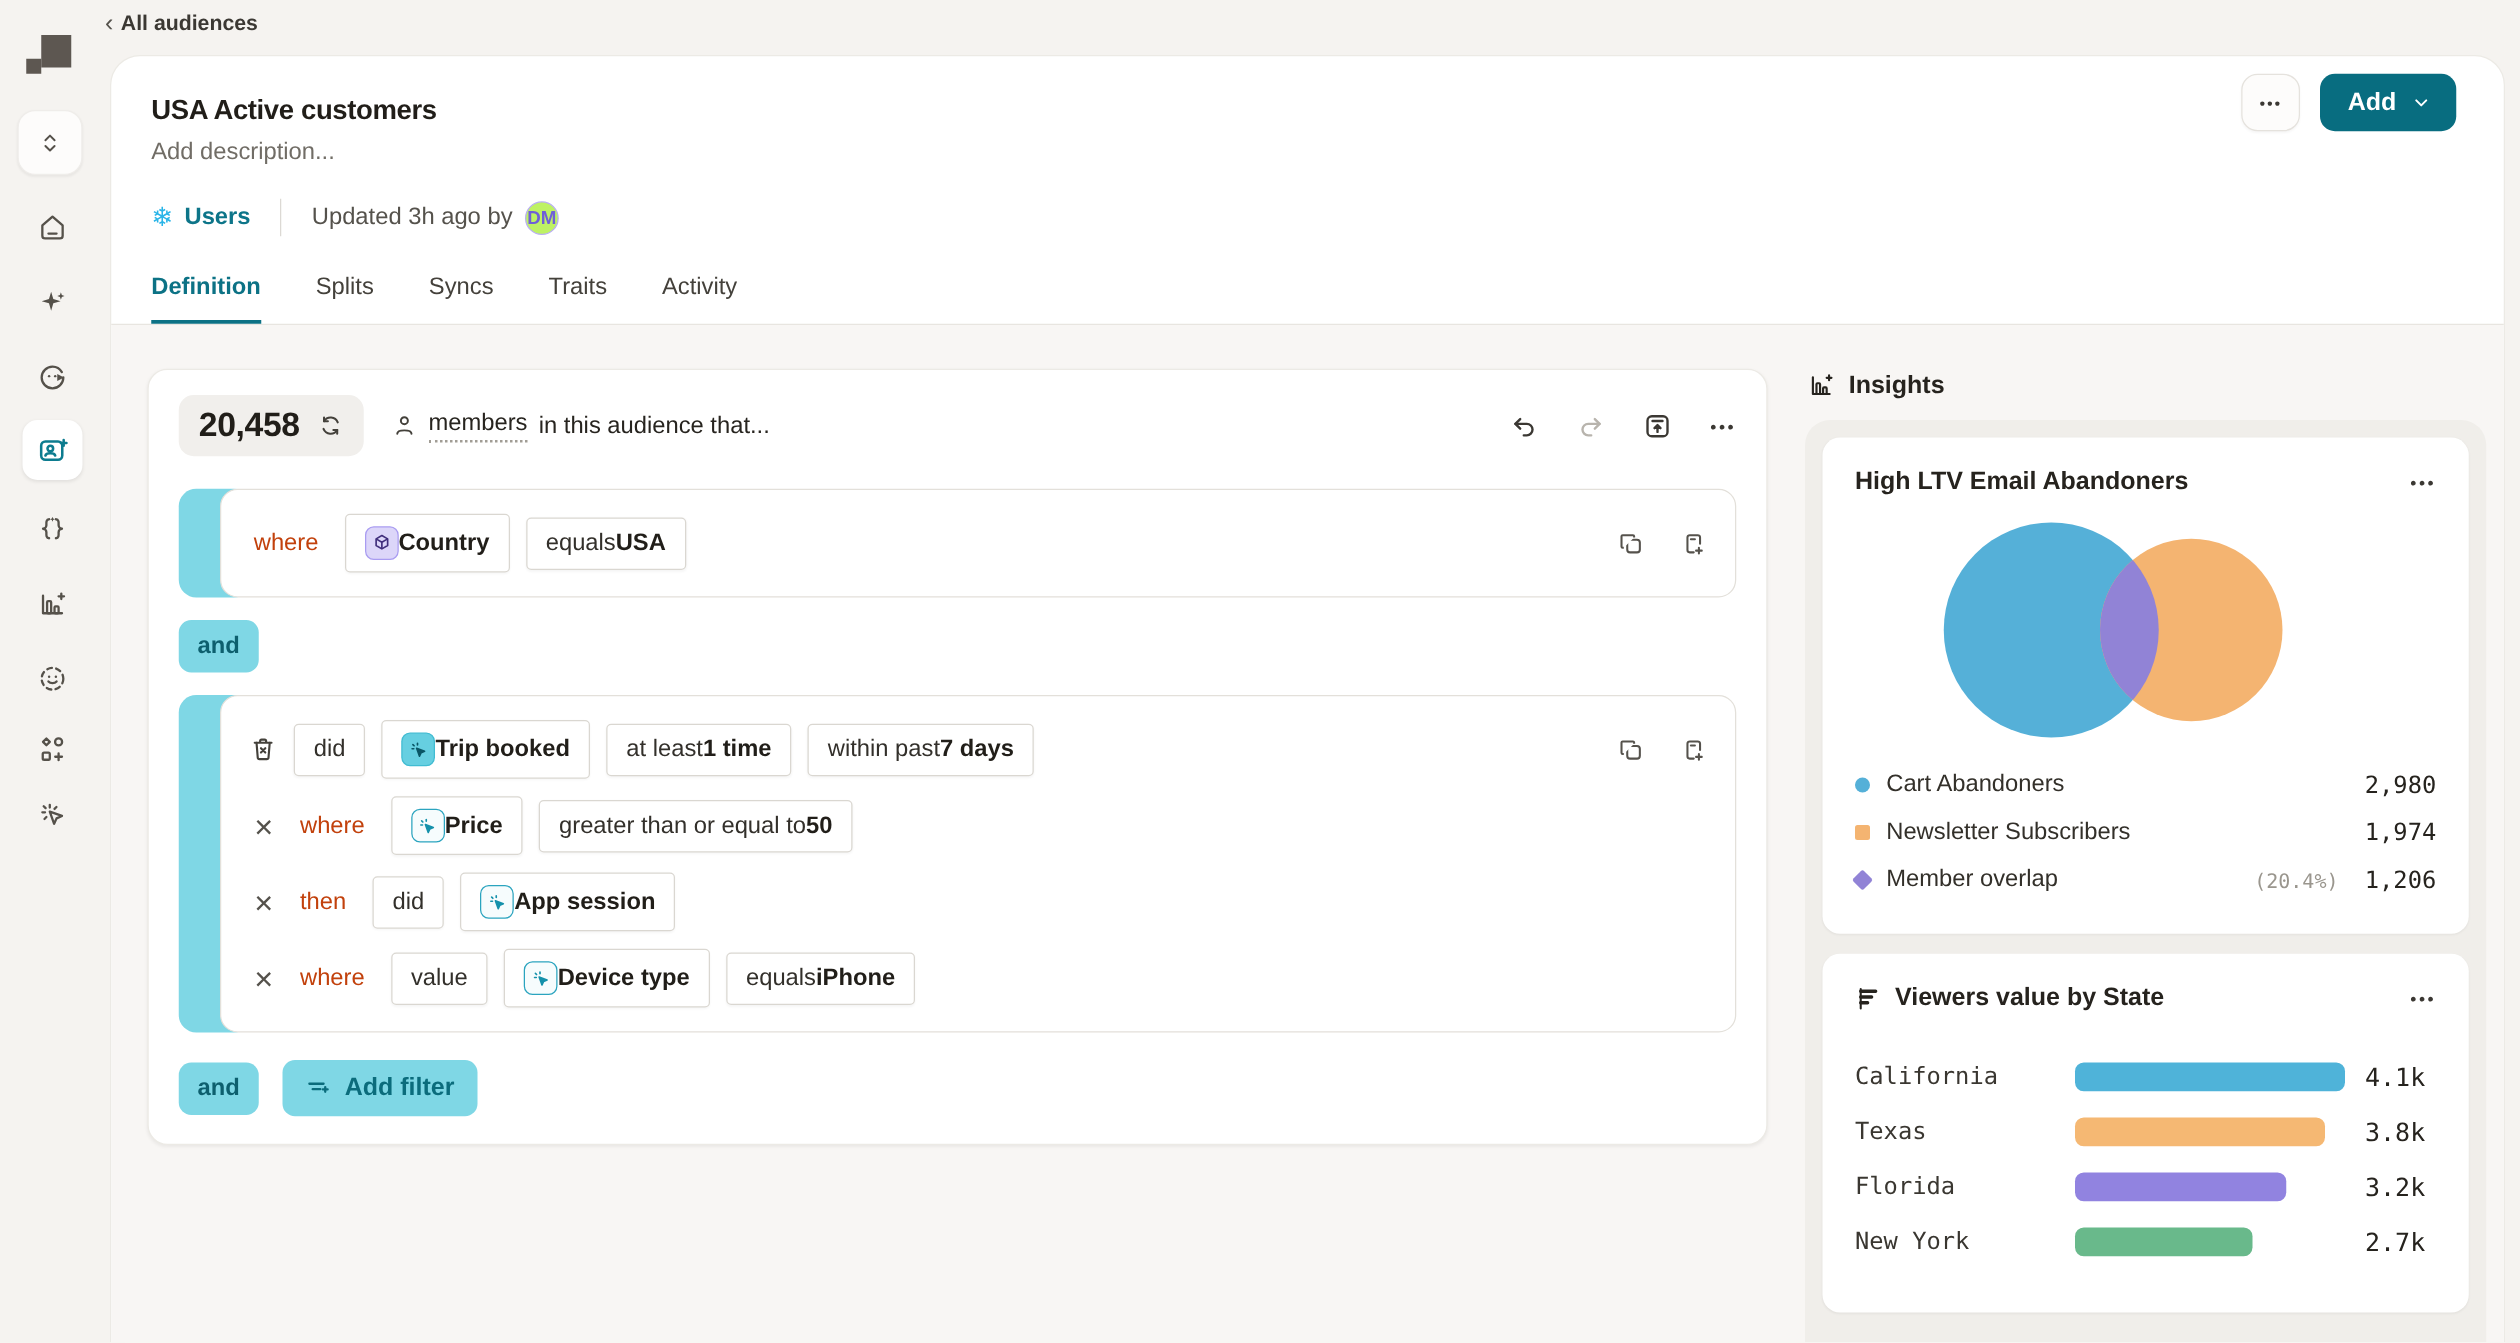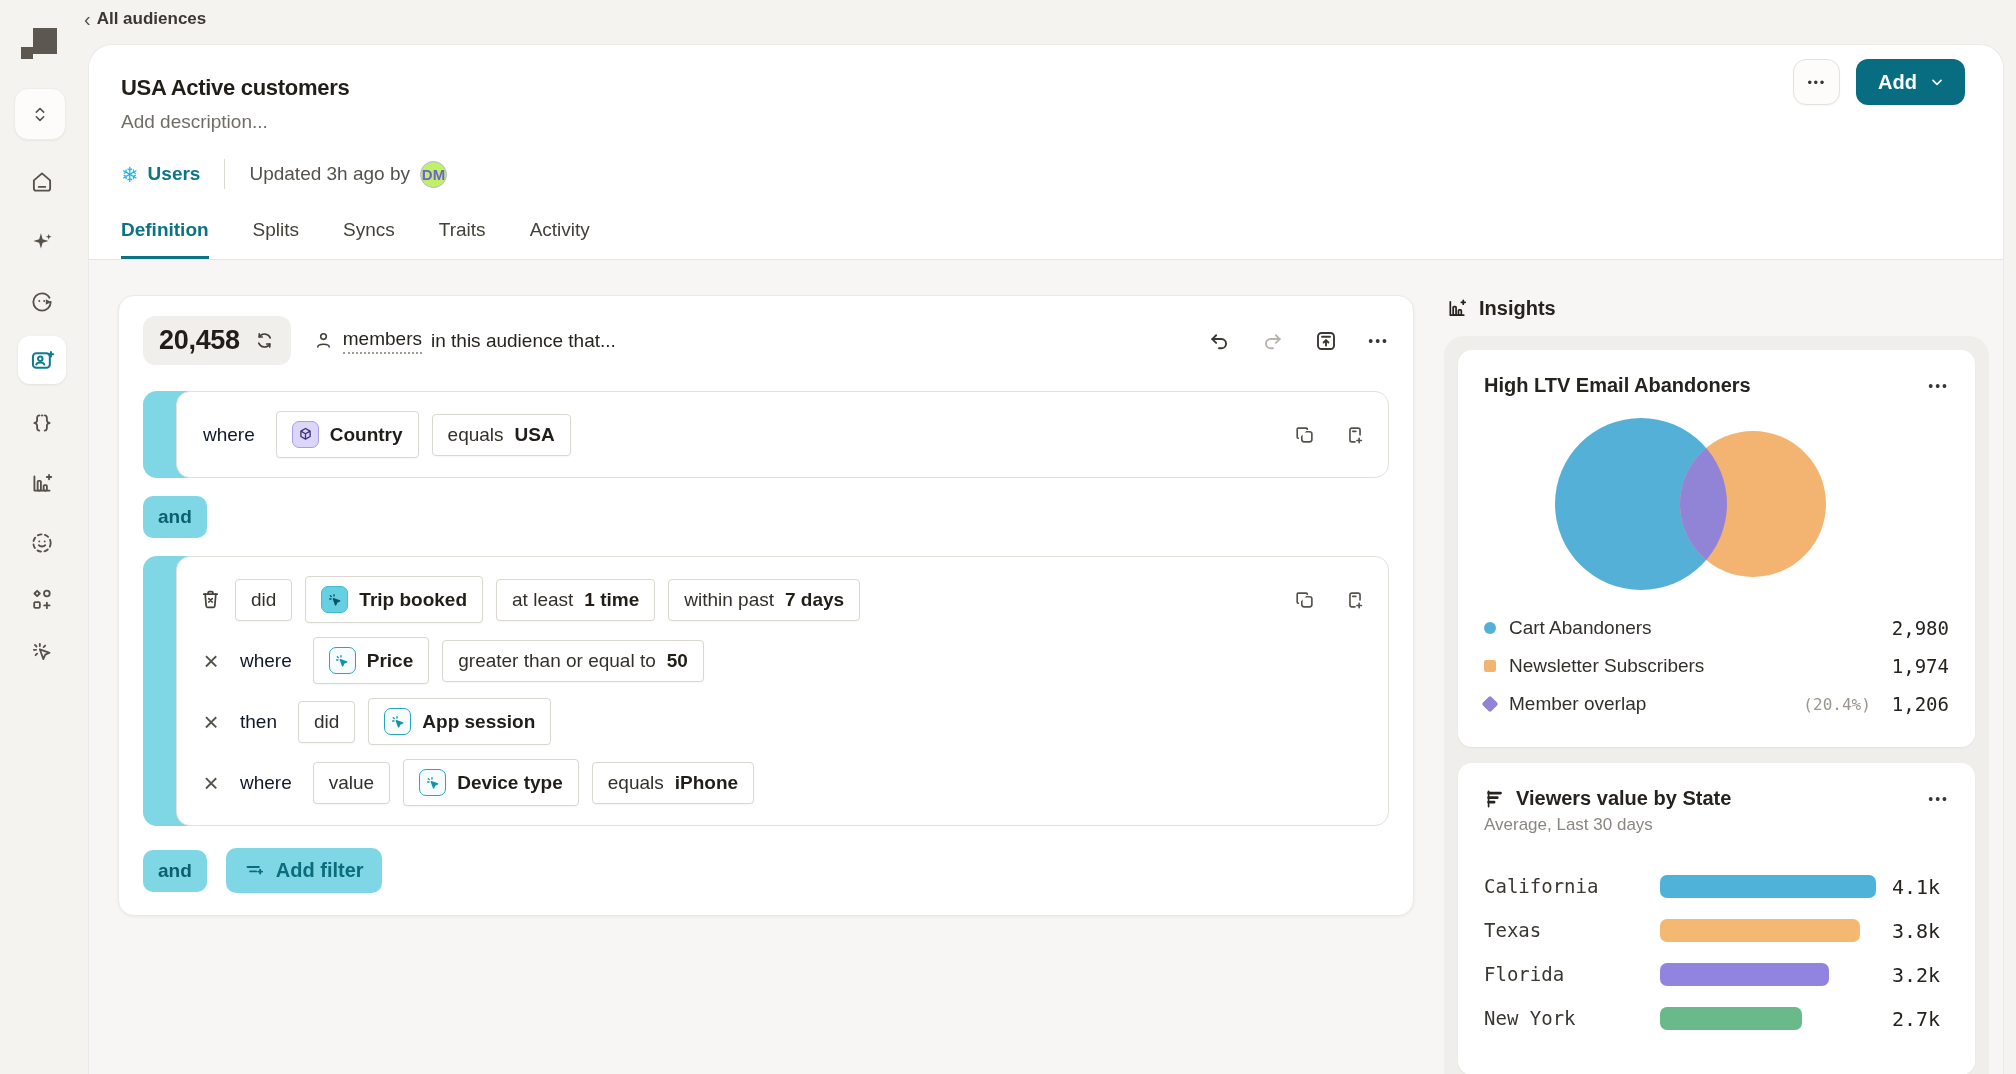--- a/index.html
+++ b/index.html
@@ -72,23 +72,23 @@
   .icon-btn { background:none; border:none; cursor:pointer; display:flex; align-items:center; padding:0; }
   .dots { font-size:14px; letter-spacing:2px; color:#3b3833; }
 
   .group { position:relative; margin-bottom:18px; }
   .group::before { content:""; position:absolute; left:0; top:0; bottom:0; width:58px;
     background:#7fd7e5; border-radius:14px; }
   .group-card { position:relative; margin-left:33px; background:#fff; border:1px solid #e3e0da;
     border-radius:14px; padding:19px 22px; }
   .cond-row { display:flex; align-items:center; gap:13px; margin-bottom:14px; }
   .cond-row:last-of-type { margin-bottom:0; }
-  .keyword { font-size:19px; color:#0f172a; margin:0 8px 0 4px; }
+  .keyword { font-size:19px; color:#c2410c; margin:0 8px 0 4px; }
   .row-x { font-size:26px; color:#55524c; width:24px; text-align:center; cursor:pointer; line-height:1; }
-  .pill { display:inline-flex; align-items:center; gap:11px; background:#fff; border:1px solid #dad7d1;
+  .pill { display:inline-flex; align-items:center; background:#fff; border:1px solid #dad7d1;
     border-radius:4px; padding:9px 15px; font-size:19px; color:#33302b; cursor:pointer;
     box-shadow:0 1px 2px rgba(0,0,0,.04); white-space:nowrap; }
   .pill b { font-weight:600; color:#211e19; }
   .pill .pname { font-weight:600; color:#211e19; }
   .prop-ic { width:27px; height:27px; border-radius:7px; display:flex; align-items:center; justify-content:center; }
   .ic-country { background:#dcd6f9; border:1.5px solid #a99cf1; }
   .ic-event-filled { background:#66cfe1; border:1.5px solid #41bcd2; }
   .ic-event-outline { background:#f6fcfd; border:1.5px solid #2ba4bf; }
 
   .and-chip { display:inline-flex; align-items:center; background:#7fd7e5; color:#0d5f6e;
@@ -502,21 +502,20 @@
 
           <div class="insight-card">
             <div class="ic-title-row">
               <svg width="22" height="22" viewBox="0 0 24 24" style="stroke:#26231e; fill:none; stroke-width:1.8; stroke-linecap:round;">
                   <line x1="5" y1="3.5" x2="5" y2="20.5"></line>
                   <path d="M5 5.5h13M5 10.5h9.5M5 15.5h6" stroke-width="3"></path>
                 </svg>
               <span class="ic-title">Viewers value by State</span>
               <button class="icon-btn dots">•••</button>
             </div>
-            <div class="ic-sub">Average, Last 30 days</div>
             <div class="bars">
               <div class="bar-row">
                 <span class="bar-label">California</span>
                 <span class="bar-track">
                     <span class="bar-fill" style="display: block; width: 100%; background: rgb(79, 179, 217);"></span>
                   </span>
                 <span class="bar-value">4.1k</span>
               </div>
               <div class="bar-row">
                 <span class="bar-label">Texas</span>

